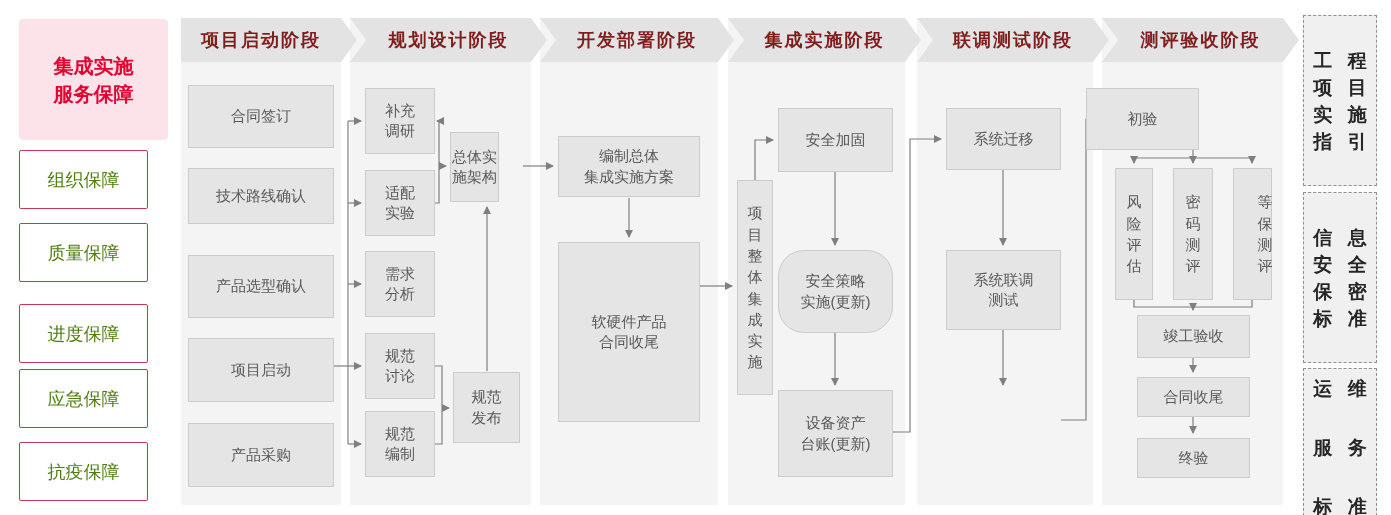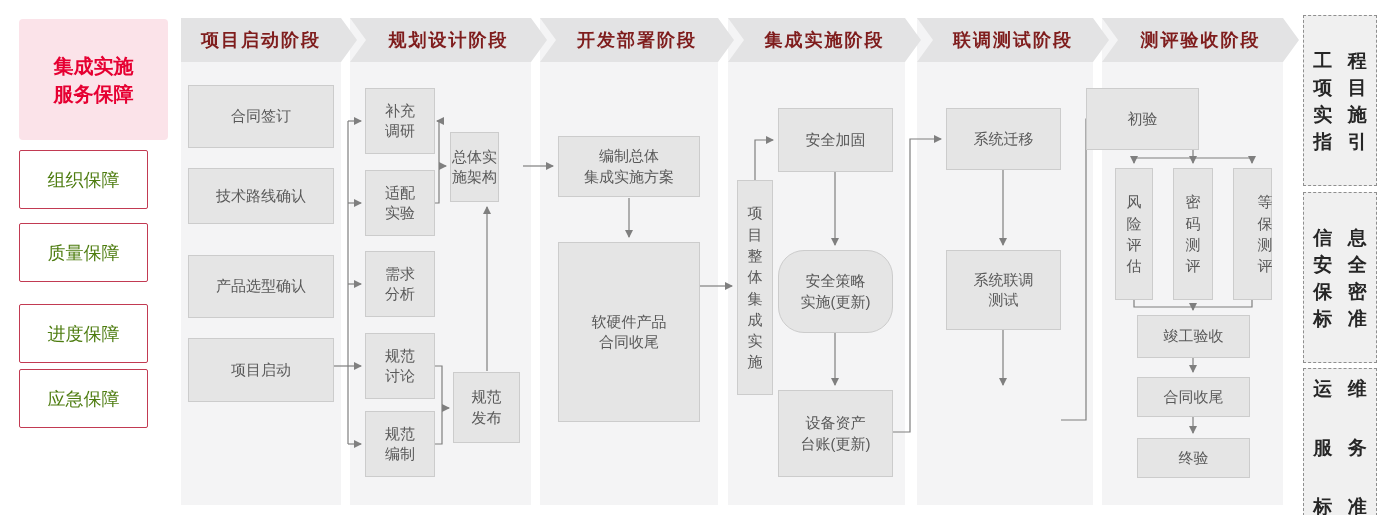--- a/index.html
+++ b/index.html
@@ -68,20 +68,23 @@
       <span>组织保障</span>
     </div>
   <div class="side-box" style="top:223px;">
       <span>质量保障</span>
     </div>
   <div class="side-box" style="top:296px;margin-top:8px;">
       <span>进度保障</span>
     </div>
   <div class="side-box" style="top:369px;">
       <span>应急保障</span>
+    </div>
+  <div class="side-box" style="top:442px;">
+      <span>抗疫保障</span>
     </div>
 
   <svg class="wires" width="1391" height="515" viewBox="0 0 1391 515">
     <defs>
       <marker id="arr" markerWidth="8" markerHeight="8" refX="7" refY="4" orient="auto" markerUnits="userSpaceOnUse">
         <path d="M0,0 L8,4 L0,8 Z" fill="#7f7f7f"></path>
       </marker>
     </defs>
     <g stroke="#7f7f7f" stroke-width="1.2" fill="none">
       <path d="M348,121 V444"></path>
@@ -123,20 +126,23 @@
     </div>
   <div class="box" style="left:188px;top:168px;width:146px;height:56px;">
       <span>技术路线确认</span>
     </div>
   <div class="box" style="left:188px;top:255px;width:146px;height:63px;">
       <span>产品选型确认</span>
     </div>
   <div class="box" style="left:188px;top:338px;width:146px;height:64px;">
       <span>项目启动</span>
     </div>
+  <div class="box" style="left:188px;top:423px;width:146px;height:64px;">
+      <span>产品采购</span>
+    </div>
 
   <div class="box" style="left:365px;top:88px;width:70px;height:66px;">
       <span>补充</span>
       <span>调研</span>
     </div>
   <div class="box" style="left:365px;top:251px;width:70px;height:66px;">
       <span>需求</span>
       <span>分析</span>
     </div>
   <div class="box" style="left:365px;top:170px;width:70px;height:66px;">

